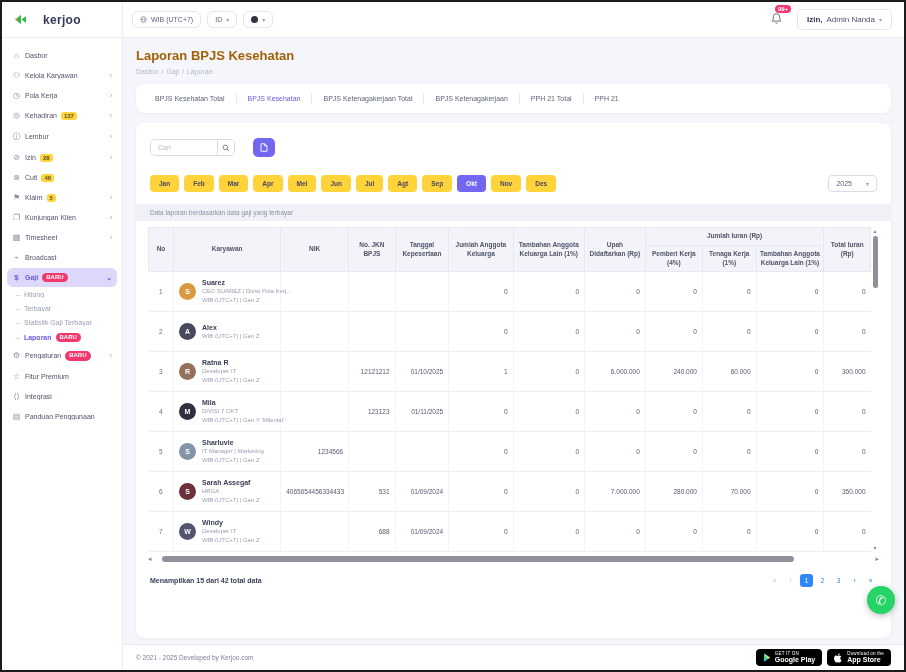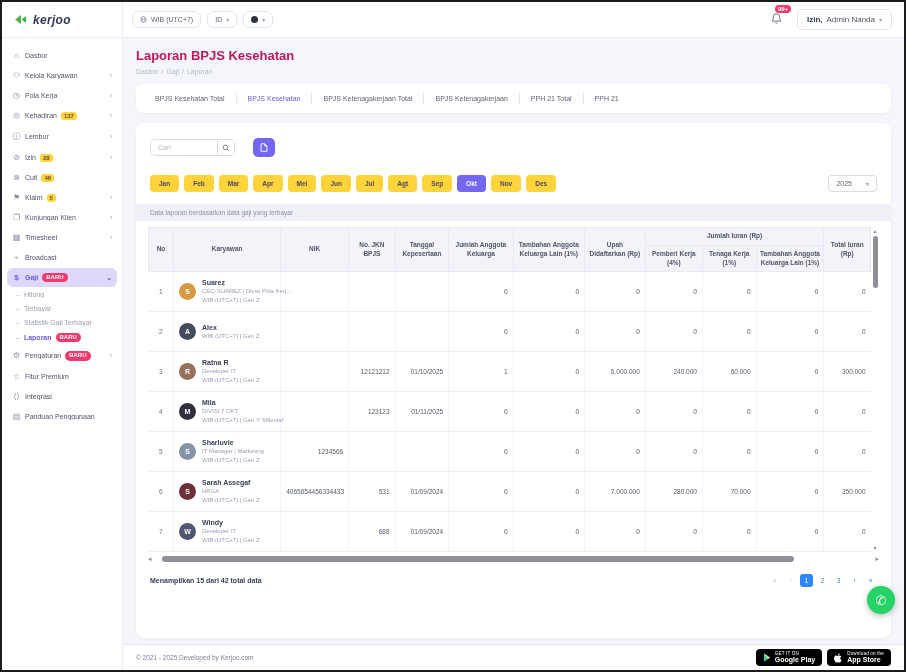--- a/index.html
+++ b/index.html
@@ -4,22 +4,22 @@
 <style>
   * { margin:0; padding:0; box-sizing:border-box; }
   html,body { background:#fff; }
   body { font-family:"Liberation Sans", sans-serif; }
   .page { width:906px; height:672px; border:2px solid #1c1c1c; background:#fff;
           display:flex; flex-direction:column; position:relative; overflow:hidden; }
 
   
   .topbar { height:36px; flex:0 0 36px; background:#fff; border-bottom:1px solid #ebecf2;
             display:flex; align-items:center; }
-  .logo-wrap { width:121px; height:100%; display:flex; align-items:center; gap:6px;
-               padding-left:12px; border-right:1px solid #ebecf2;font-style:italic; }
+  .logo-wrap { width:121px; height:100%; display:flex; align-items:center; gap:16px;
+               padding-left:12px; border-right:1px solid #ebecf2; }
   .logo-text { font-size:12px; font-weight:bold; color:#33395a; letter-spacing:.3px; }
   .tb-left { display:flex; align-items:center; gap:6px; padding-left:9px; }
   .pill { display:flex; align-items:center; gap:4px; border:1px solid #e4e6ef; border-radius:6px;
           padding:4px 7px; font-size:7px; color:#5f6478; background:#fff; cursor:pointer; }
   .pill .chev { font-size:6px; color:#9aa0b5; }
   .dot-icon { width:7px; height:7px; border-radius:50%; background:#30343f; display:inline-block; }
   .tb-spacer { flex:1; }
   .bell-wrap { position:relative; margin-right:14px; cursor:pointer; }
   .bell-badge { position:absolute; top:-6px; left:5px; background:#f2386d; color:#fff;
                 font-size:6px; font-weight:bold; border-radius:6px; padding:1px 3px; }
@@ -42,21 +42,21 @@
   .side-item.sub .s-dash { color:#b9bece; }
   .side-item.sub.active-sub { color:#6a5ae0; font-weight:bold; }
   .badge-count { background:#ffd43b; color:#564e33; font-size:6px; font-weight:bold;
                  border-radius:3px; padding:1px 3px; line-height:1; }
   .badge-new { background:#f2386d; color:#fff; font-size:6px; font-weight:bold;
                border-radius:7px; padding:1px 4px; line-height:1.2; }
 
   
   .main { flex:1; display:flex; flex-direction:column; min-width:0; background:#f5f6fb; }
   .content { flex:1; padding:10px 13px 6px 13px; min-height:0; display:flex; flex-direction:column; }
-  .page-title { font-size:13px; font-weight:bold; color:#be185d; margin-bottom:5px; }
+  .page-title { font-size:13px; font-weight:bold; color:#a16207; margin-bottom:5px; }
   .breadcrumb { font-size:7px; color:#b3b8c8; margin-bottom:9px; }
   .breadcrumb .sep { margin:0 3px; }
 
   .tabs-card { background:#fff; border-radius:8px; padding:9px 8px; display:flex; align-items:center;
                box-shadow:0 1px 3px rgba(40,40,90,.05); margin-bottom:10px; }
   .tab { font-size:7px; color:#5f6478; padding:2px 11px; border-right:1px solid #e8e9f0; cursor:pointer; }
   .tab:last-child { border-right:none; }
   .tab.active { color:#6a5ae0; }
 
   .panel { background:#fff; border-radius:8px; padding:13px 12px 10px 12px; flex:1;

